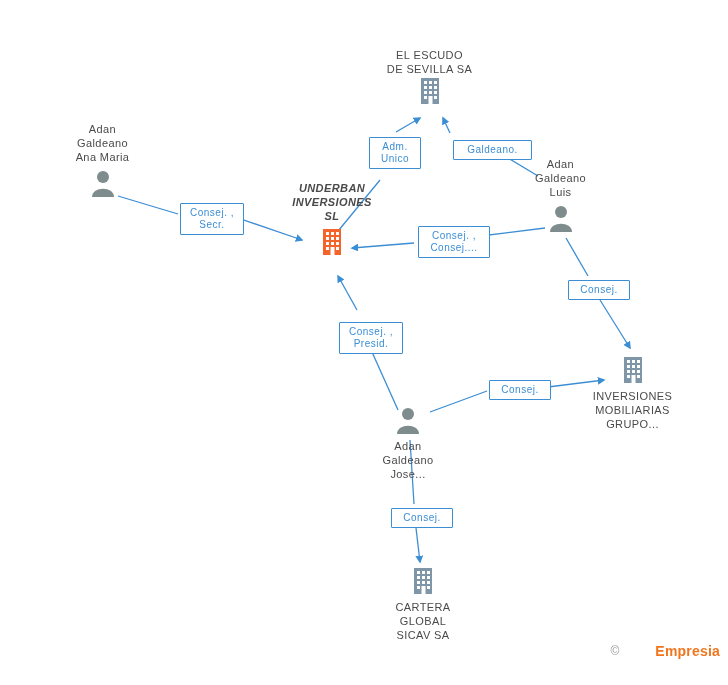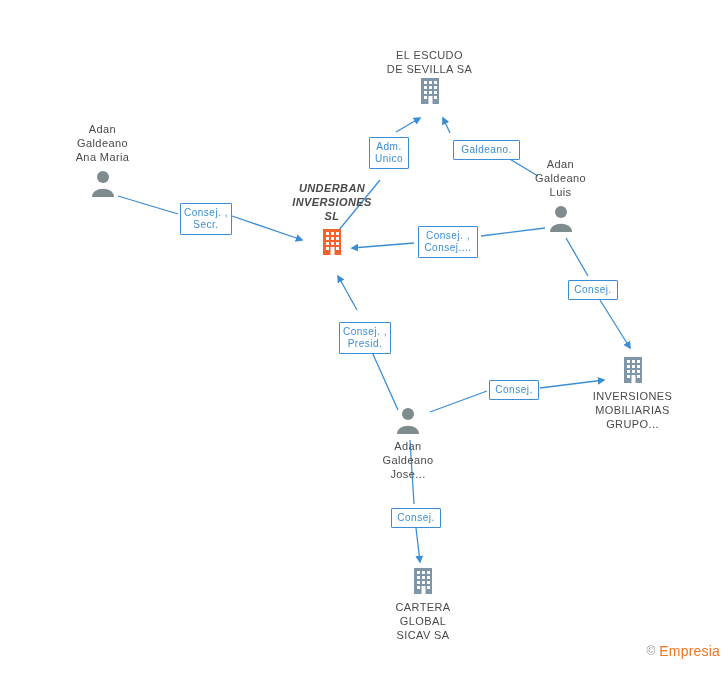--- a/index.html
+++ b/index.html
@@ -37,21 +37,21 @@
     letter-spacing: 0.4px;
   }
   .edge-label {
     position: absolute;
     border: 1px solid #3b8dd4;
     background: #ffffff;
     color: #3b8dd4;
     font-size: 10px;
     line-height: 12px;
     letter-spacing: 0.5px;
-    padding: 3px 0;
+    padding: 3px 6px;
     text-align: center;
     white-space: pre-line;
     border-radius: 1px;
   }
   .person-icon {
     width: 26px;
     height: 30px;
     display: block;
     margin: 0 auto;
   }
@@ -67,22 +67,23 @@
     bottom: 6px;
     display: flex;
     align-items: center;
     gap: 4px;
     font-size: 12px;
     color: #9a9a9a;
   }
   .wm-logo {
     color: #f0761e;
     font-size: 14px;
-    font-weight: normal;
+    font-weight: bold;
     letter-spacing: 0.2px;
+    margin-left: 32px;
   }
   .wm-c {
     color: #9a9a9a;
     font-size: 12px;
   }
 </style>
 </head>
 <body>
 
 <div id="canvas">

